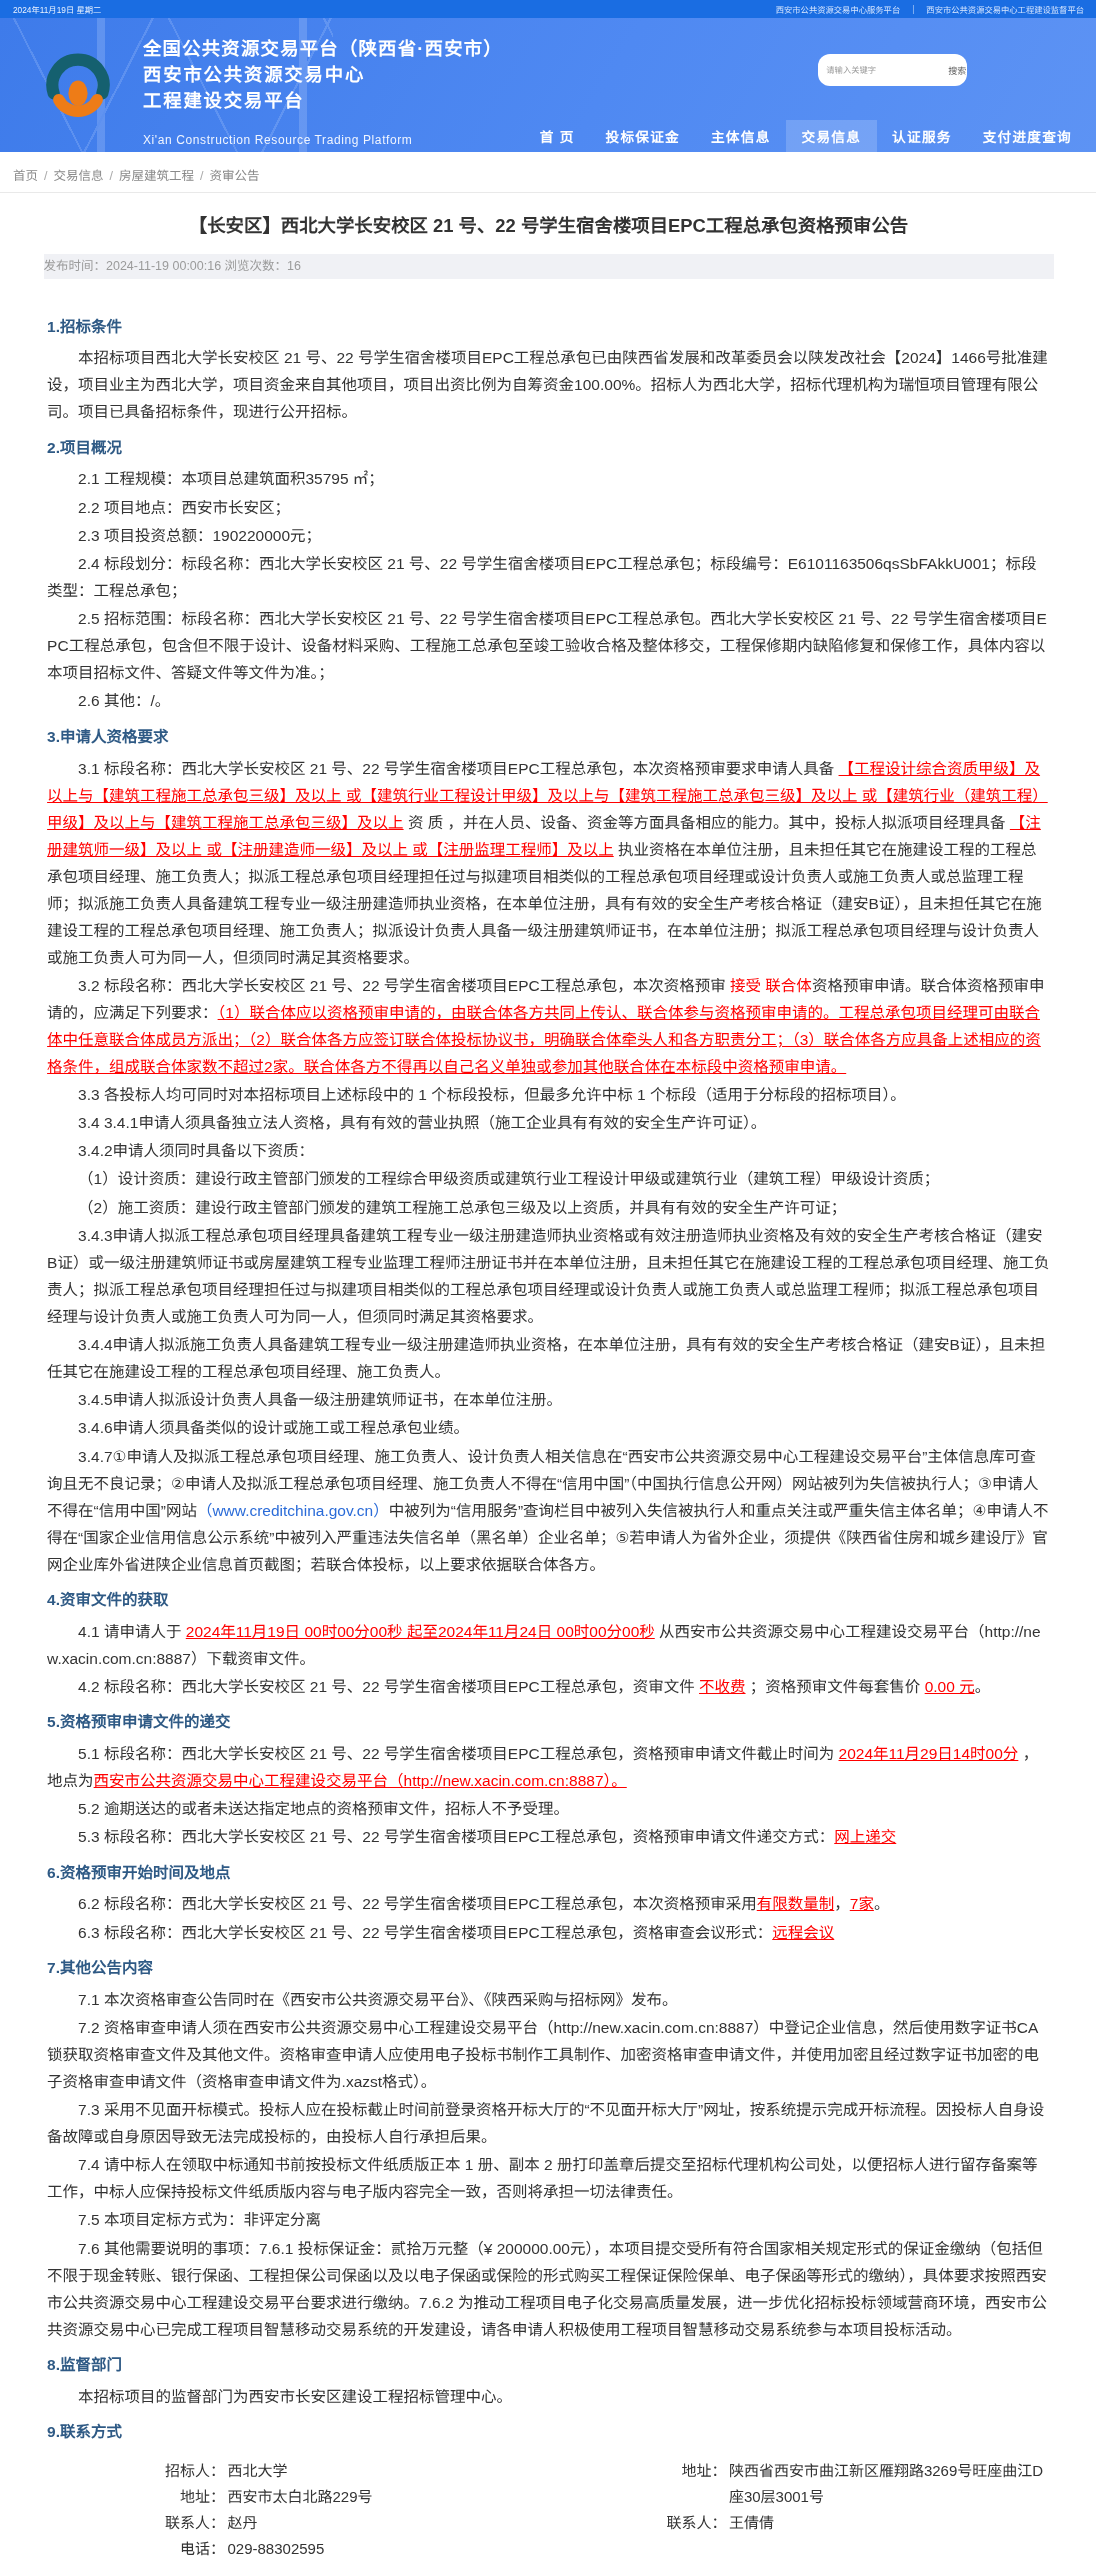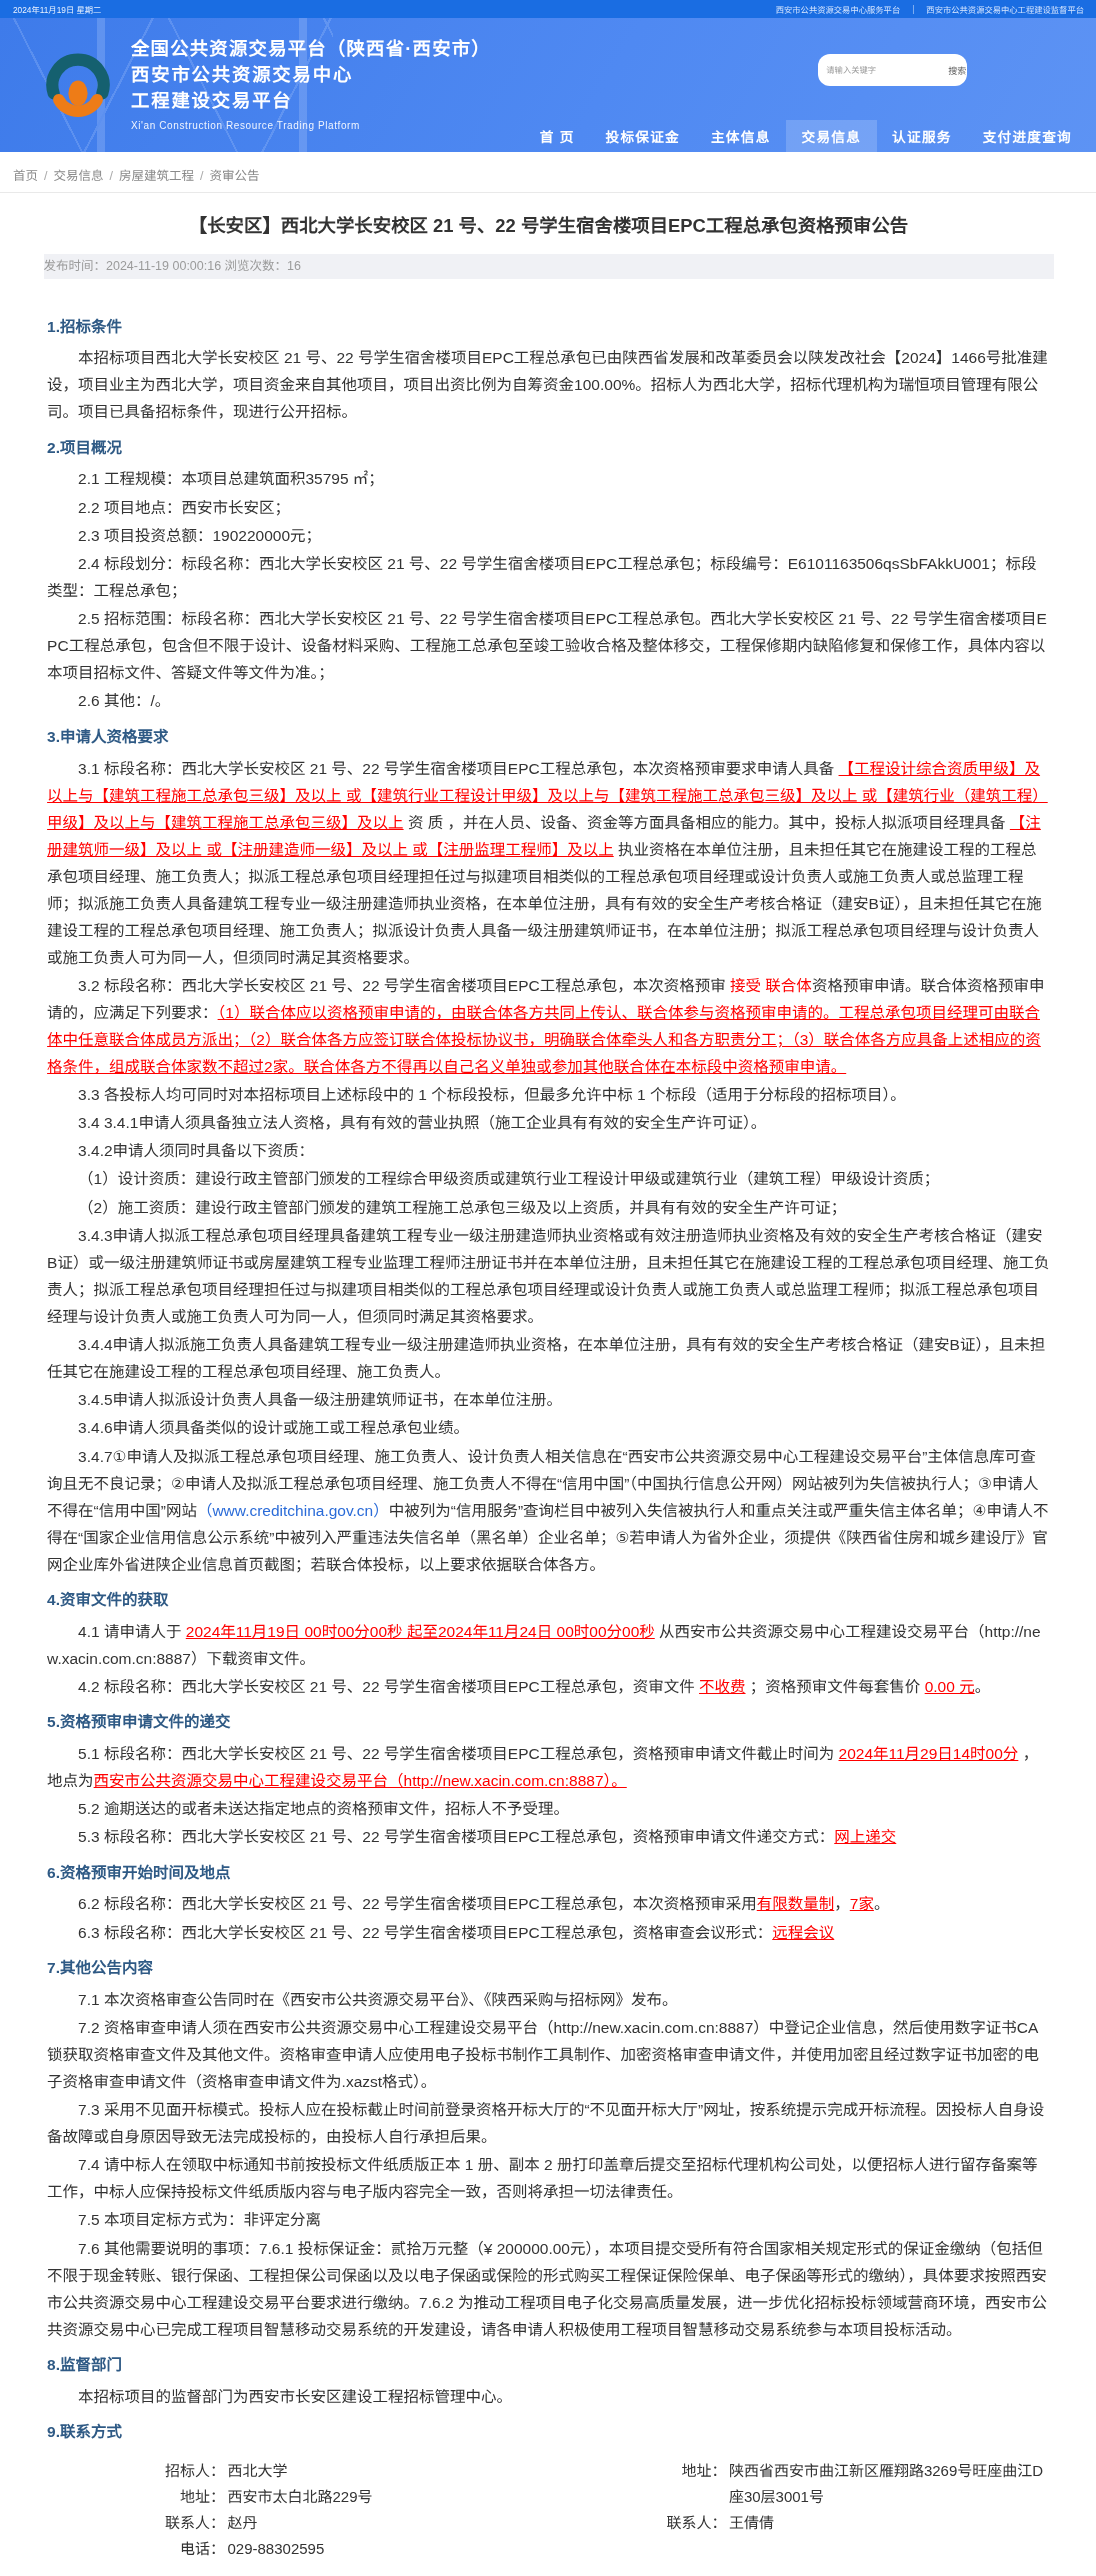--- a/index.html
+++ b/index.html
@@ -13,27 +13,27 @@
   .topbar .tlinks .sep { color:#a9c8f7; }
 
   
   .header { height:134px; background:linear-gradient(120deg,#3e7bea 0%, #4f89f2 55%, #5d93f4 100%); position:relative; overflow:hidden; }
   .header::before { content:""; position:absolute; left:0; top:0; width:333px; height:100%; opacity:.22;
       background:
         linear-gradient( 63deg, transparent 49.6%, #bcd4ff 49.6%, #bcd4ff 50.4%, transparent 50.4%),
         linear-gradient(117deg, transparent 49.6%, #bcd4ff 49.6%, #bcd4ff 50.4%, transparent 50.4%),
         linear-gradient( 90deg, transparent 48%, #cfe0ff 48%, #cfe0ff 52%, transparent 52%);
       background-size:155px 250px, 178px 250px, 202px 250px; }
-  .brand { position:absolute; left:46px; top:18px; display:flex; align-items:flex-end; gap:21px; }
+  .brand { position:absolute; left:46px; top:18px; display:flex; align-items:center; gap:33px; }
   .logo { width:64px; height:78px; flex:0 0 auto; }
   .titles { color:#fff; }
   .titles .t1 { font-size:18.4px; font-weight:bold; letter-spacing:1.2px; line-height:26px; }
   .titles .t2 { font-size:18.4px; font-weight:bold; letter-spacing:1.8px; line-height:26px; }
   .titles .t3 { font-size:18.4px; font-weight:bold; letter-spacing:1.8px; line-height:26px; }
-  .titles .ten { font-size:10px; letter-spacing:0.6px; margin-top:6px; color:#f0f5ff; }
+  .titles .ten { font-size:12px; letter-spacing:0.6px; margin-top:19px; color:#f0f5ff; }
   .searchbox { position:absolute; right:130px; top:36px; width:149px; height:32px; background:#fff; border-radius:12px; display:flex; align-items:center; padding:0 8.3px; }
   .searchbox input { border:none; outline:none; flex:1; font-size:8.3px; color:#333; font-family:inherit; background:transparent; }
   .searchbox input::placeholder { color:#9a9a9a; }
   .searchbox .vdiv { width:0.6px; height:10.7px; background:#d9d9d9; margin:0 6px; }
   .searchbox .sbtn { font-size:9px; color:#555; cursor:pointer; white-space:nowrap; }
   .navrow { position:absolute; right:9.5px; bottom:0; display:flex; }
   .navrow .nitem { color:#fff; font-size:13.7px; font-weight:bold; padding:6px 15.5px; letter-spacing:1.2px; cursor:pointer; }
   .navrow .nitem.active { background:rgba(255,255,255,.18); }
 
   

